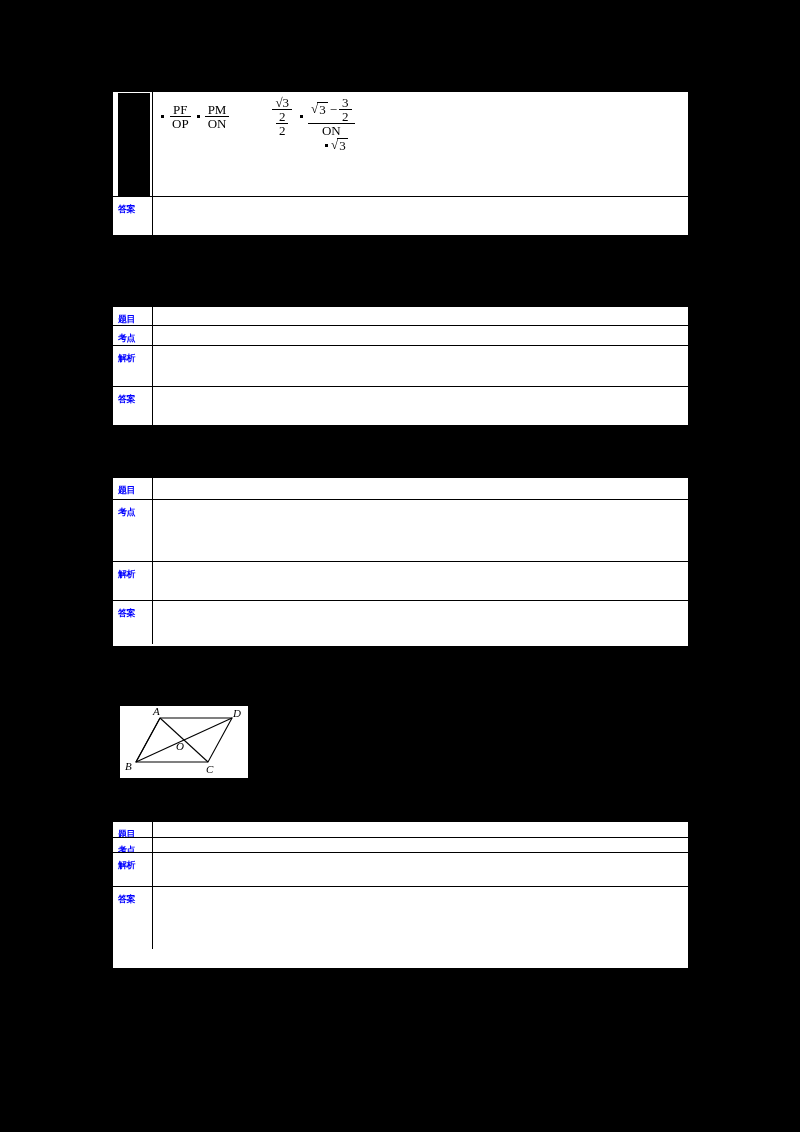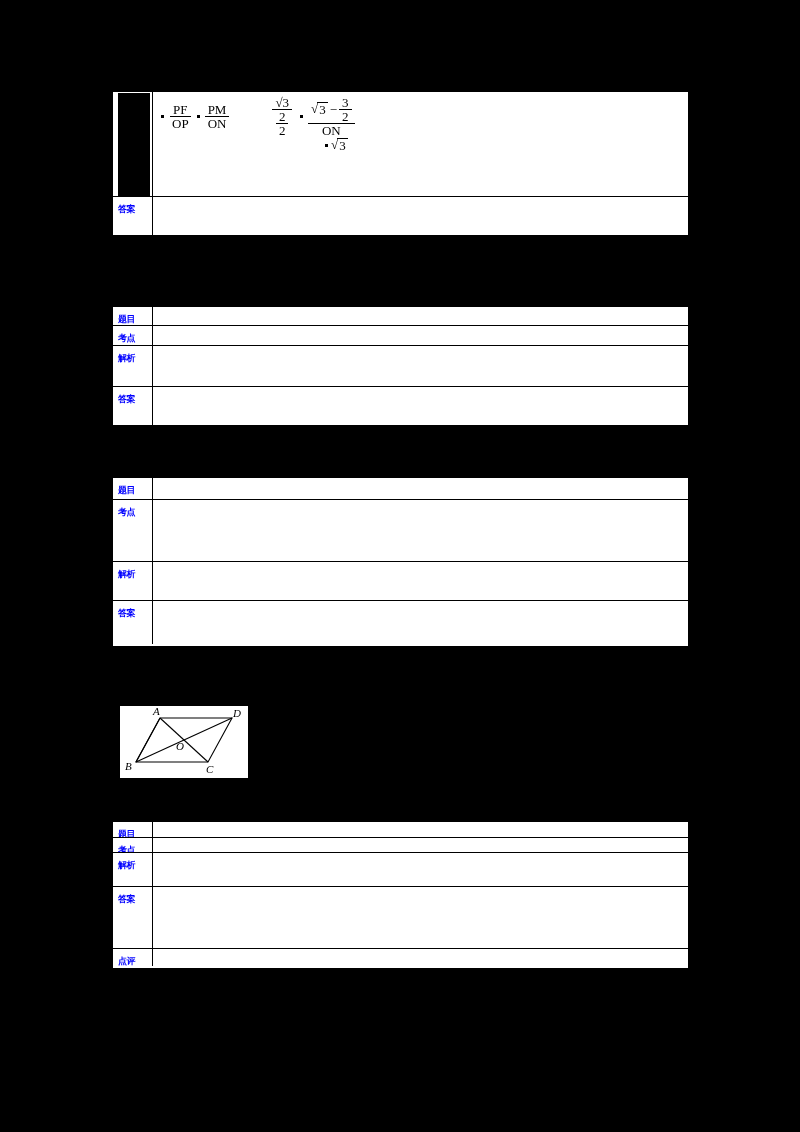--- a/index.html
+++ b/index.html
@@ -382,22 +382,14 @@
       <div class="cell-body">
         <span class="barwrap"><span class="bar thin soft" style="width:52%"></span></span>
         <span class="barwrap"><span class="bar" style="width:100%"></span></span>
         <span class="barwrap"><span class="bar" style="width:100%"></span></span>
         <span class="barwrap"><span class="bar" style="width:100%"></span></span>
         <span class="barwrap"><span class="bar" style="width:100%"></span></span>
         <span class="barwrap"><span class="bar thin soft" style="width:46%"></span></span>
       </div>
     </div>
 
-    <div class="row" style="height:17px">
-      <div class="cell-label">
-        <span class="lbl">点评</span>
-      </div>
-      <div class="cell-body">
-        <span class="barwrap"><span class="bar thin soft" style="width:71%"></span></span>
-      </div>
-    </div>
   </div>
 </div>
 
 </body></html>

